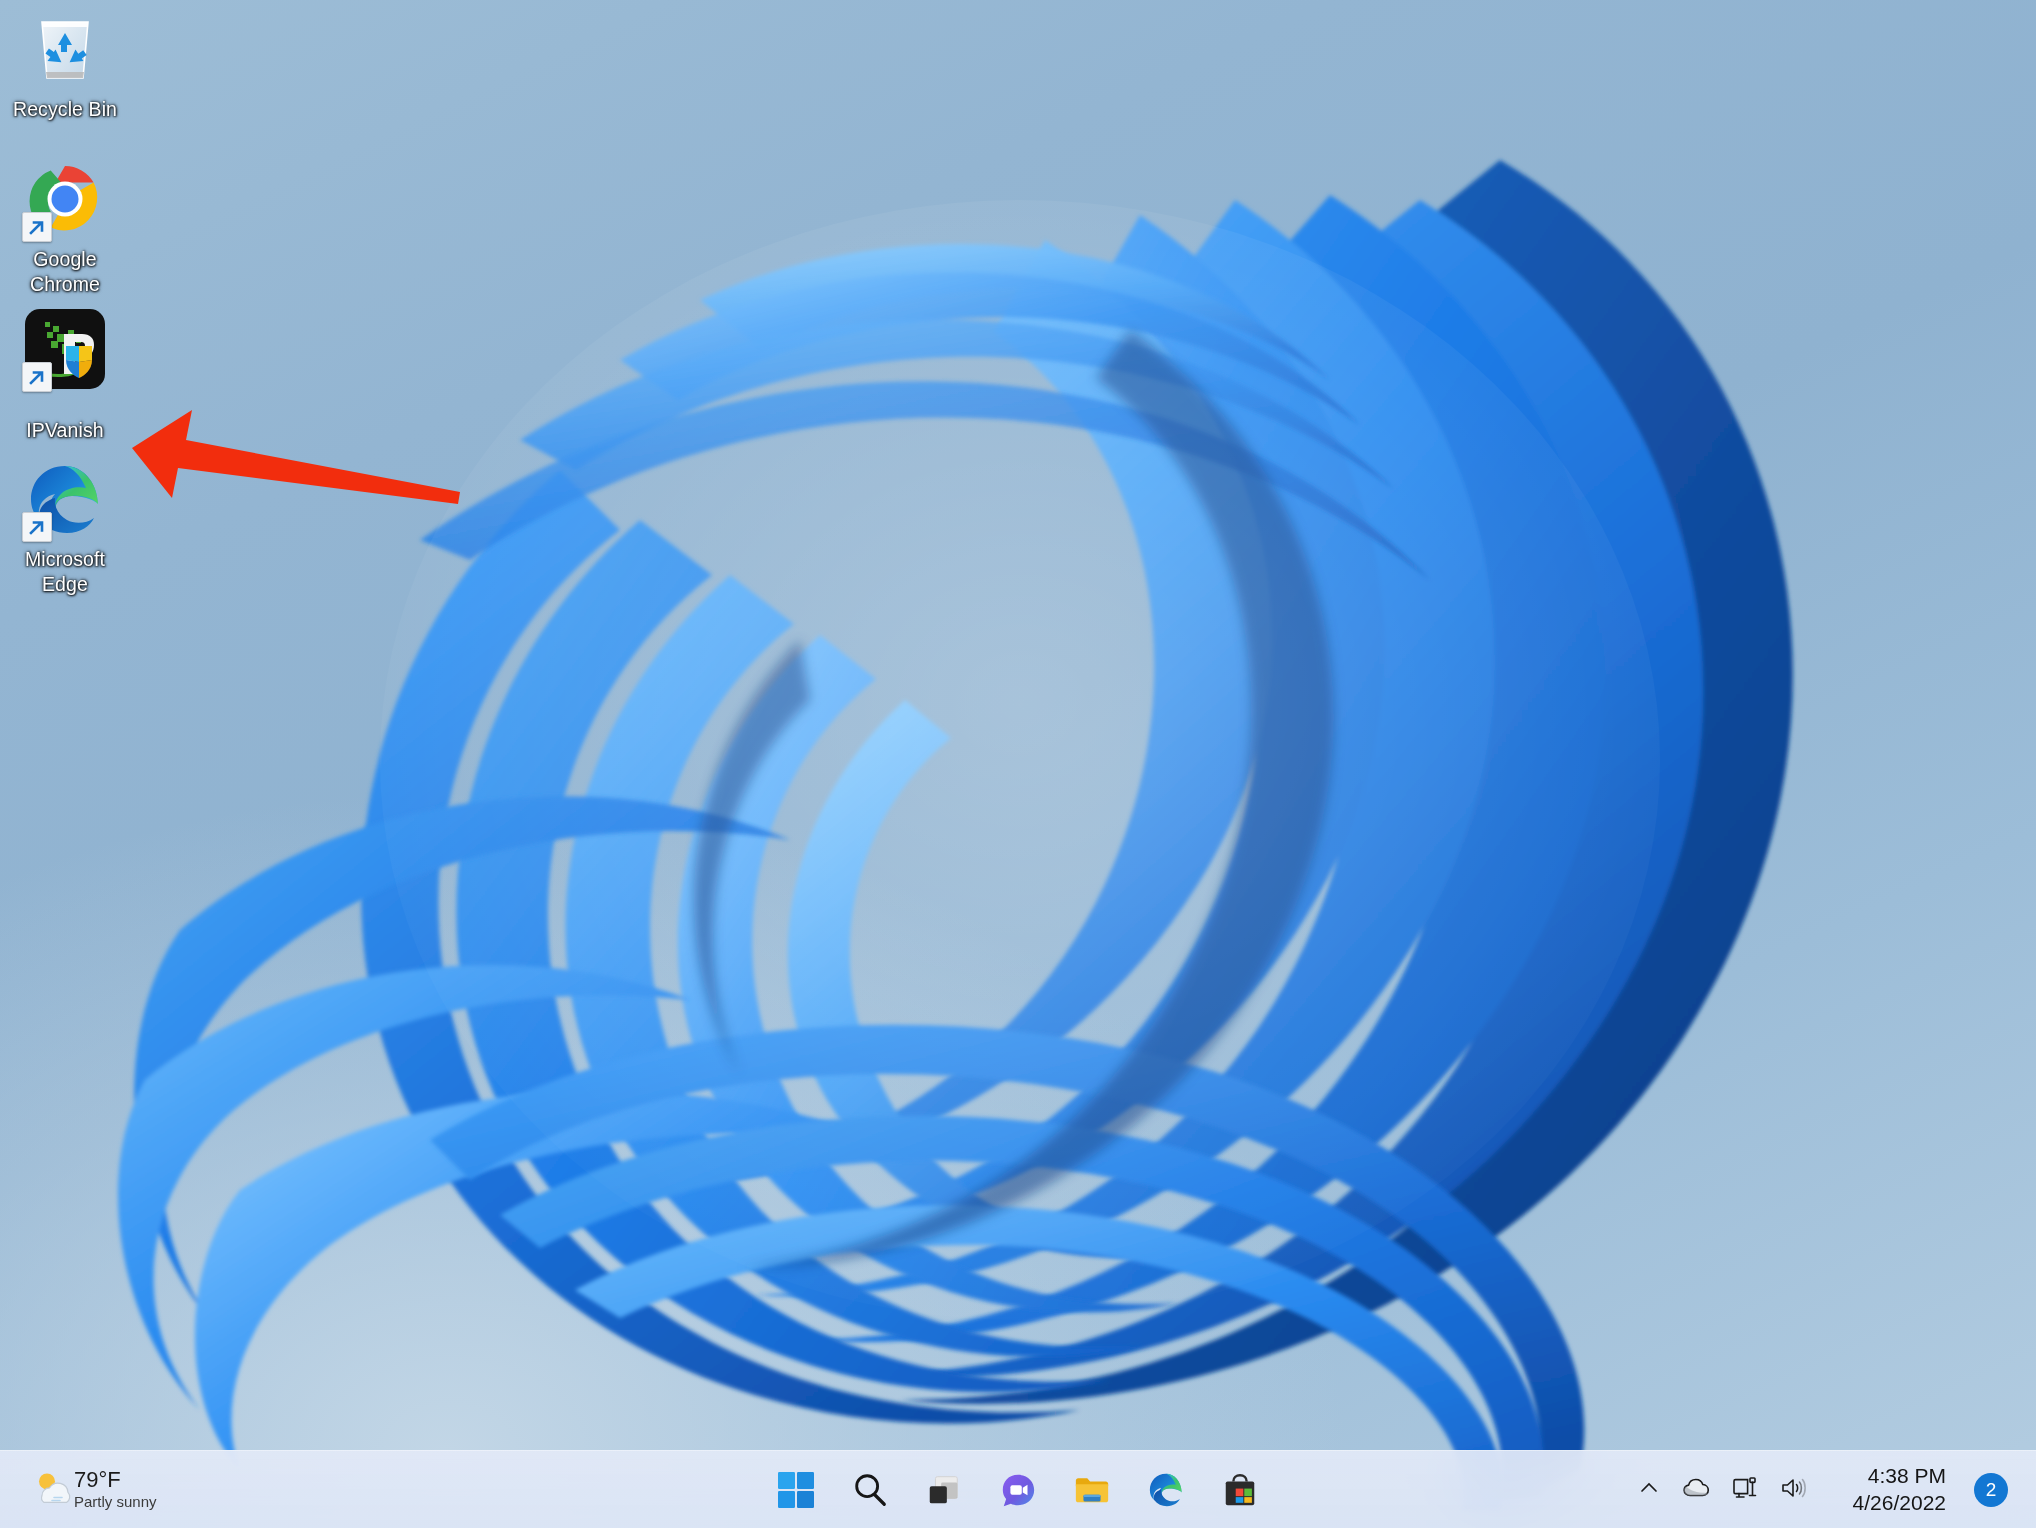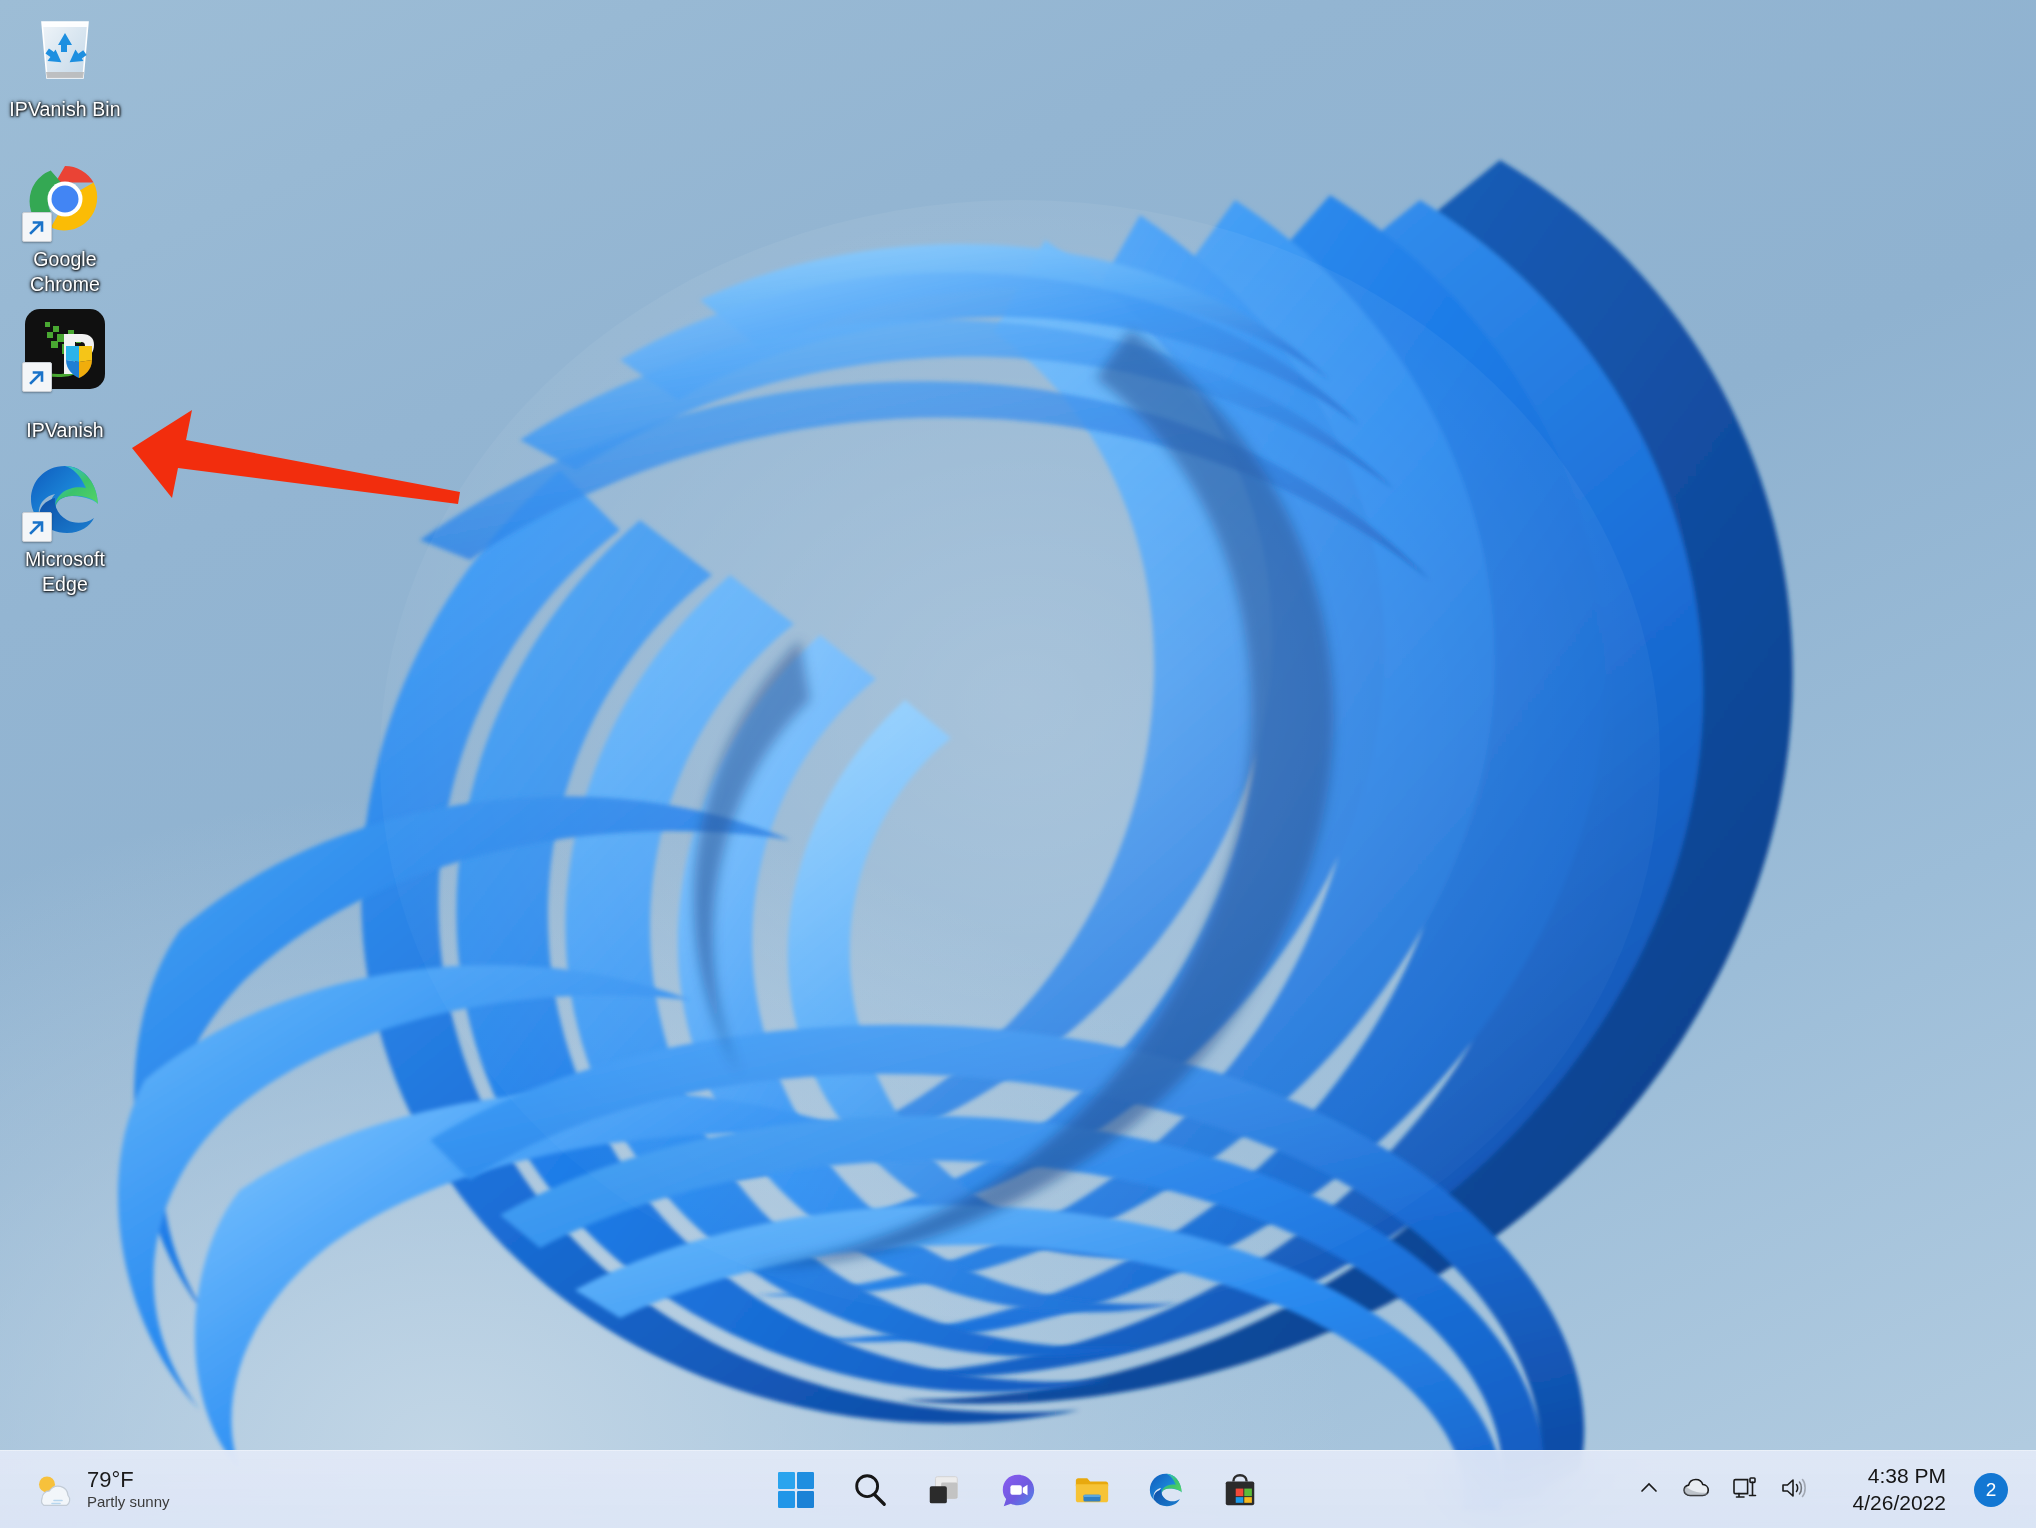--- a/index.html
+++ b/index.html
@@ -96,22 +96,21 @@
     align-items:center;
     z-index:30;
   }
 
   
   #taskbar-weather {
     position:absolute;
     left:22px; top:50%;
     transform:translateY(-50%);
     display:flex;
-    align-items:flex-end;
-    gap:13px;
+    align-items:flex-start;
     padding:4px 10px;
     border-radius:6px;
     cursor:default;
   }
   #taskbar-weather .wx-icon { width:42px; height:42px; flex:none; }
   #taskbar-weather .wx-text { display:flex; flex-direction:column; line-height:1.22; }
   #taskbar-weather .wx-temp { font-size:22px; color:#1b1b1b; }
   #taskbar-weather .wx-cond { font-size:15px; color:#3b3b3b; }
 
   
@@ -299,21 +298,21 @@
           <path d="M18 14 L64 14 L59 70 L23 70 Z" fill="url(#rbBody)" stroke="#ffffff" stroke-width="1.6"></path>
           <path d="M18 14 L64 14 L63 19 L19 19 Z" fill="#ffffff" opacity="0.9"></path>
           <path d="M22 64 L60 64 L59 70 L23 70 Z" fill="#b9b9b9" opacity="0.85"></path>
           <g fill="#1d8fe0">
             <path d="M41 25 L48 37 L43 37 L43 44 L37 44 L37 37 L34 37 Z" transform="rotate(0 41 34)"></path>
             <path d="M30 40 L37 52 L32 52 L32 58 L26 58 L26 52 L23 52 Z" transform="rotate(125 30 49)"></path>
             <path d="M53 40 L60 52 L55 52 L55 58 L49 58 L49 52 L46 52 Z" transform="rotate(235 53 49)"></path>
           </g>
         </svg>
       </span>
-      <span class="label">IPVanish Bin</span>
+      <span class="label">Recycle Bin</span>
     </div>
 
     <div class="desk-icon" style="top:158px;">
       <span class="glyph">
         <svg viewBox="0 0 82 82" width="82" height="82">
           <g transform="translate(41,41)">
             <path d="M0,-33 A33,33 0 0 1 28.6,-16.5 L0,-16.5 A16.5,16.5 0 0 0 -14.3,-8.25 Z" fill="#ea4335" transform="rotate(0)"></path>
             <path d="M28.6,-16.5 A33,33 0 0 1 -14.3,28.6 L0,3.8 A16.5,16.5 0 0 0 14.3,-8.25 Z" fill="#fbbc05"></path>
             <path d="M-14.3,28.6 A33,33 0 0 1 -14.3,-33 L0,-16.5 A16.5,16.5 0 0 0 -14.3,8.25 Z" fill="#34a853" transform="translate(0,4.4)"></path>
             <circle r="17.5" fill="#ffffff"></circle>

